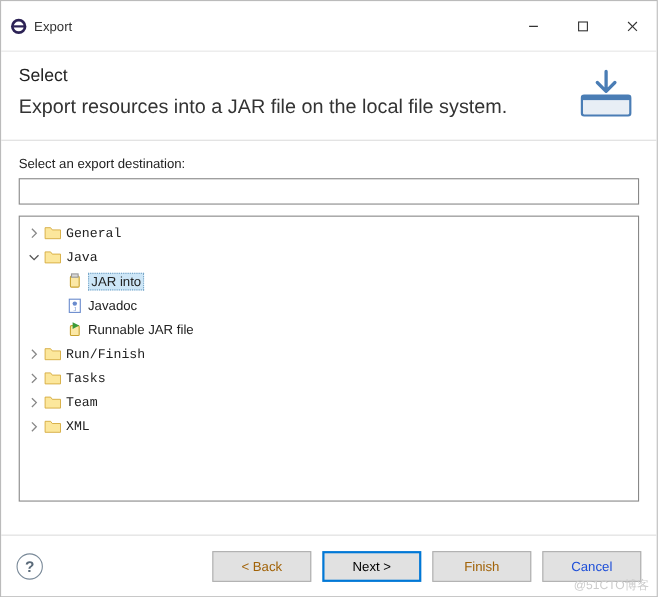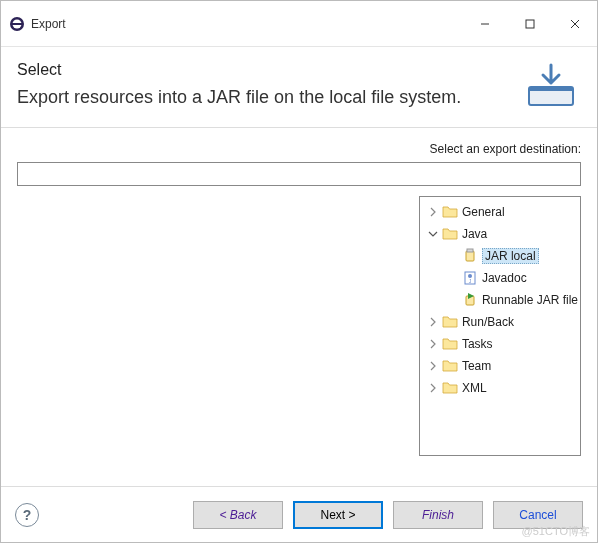--- a/index.html
+++ b/index.html
@@ -38,21 +38,20 @@
     }
     .header-text { flex: 1; }
     .header-title { font-size: 16px; color: #222; margin-bottom: 8px; }
     .header-desc { font-size: 18px; color: #333; }
     .header-icon { width: 60px; height: 50px; flex-shrink: 0; }
     .body {
       flex: 1;
       padding: 14px 16px 10px 16px;
       display: flex;
       flex-direction: column;
-      align-items: flex-end;
     }
     .label-filter { font-size: 12px; color: #222; margin-bottom: 6px; }
     .filter-input {
       width: 100%;
       height: 24px;
       border: 1px solid #888;
       padding: 2px 4px;
       font-size: 12px;
       outline: none;
     }
@@ -64,21 +63,21 @@
       padding: 4px 2px;
       overflow: auto;
     }
     .tree-row {
       display: flex;
       align-items: center;
       height: 22px;
       padding-left: 4px;
       white-space: nowrap;
     }
-    .tree-indent-1 { padding-left: 4px; }
+    .tree-indent-1 { padding-left: 4px; font-family: Liberation Mono, monospace; }
     .tree-indent-2 { padding-left: 24px; }
     .tree-toggle {
       width: 14px; height: 14px;
       display: inline-flex; align-items: center; justify-content: center;
       color: #555; font-size: 10px; margin-right: 2px;
       cursor: pointer;
     }
     .tree-icon { width: 16px; height: 16px; display: inline-block; margin-right: 4px; }
     .tree-label { font-size: 12px; color: #222; }
     .selected .tree-label {
@@ -106,21 +105,21 @@
     .footer-spacer { flex: 1; }
     .btn {
       min-width: 90px;
       height: 28px;
       background: #e1e1e1;
       border: 1px solid #adadad;
       font-size: 12px;
       color: #1d4ed8;
       padding: 0 12px;
     }
-    .btn.disabled { color: #4c1d95; font-style: italic; }
+    .btn.disabled { color: #a16207; }
     .btn.primary {
       background: #e1e1e1;
       border: 2px solid #0078d7;
       color: #000;
     }
     .watermark {
       position: absolute;
       right: 8px; bottom: 4px;
       font-size: 11px; color: #ccc;
     }
@@ -196,21 +195,21 @@
             <path d="M1 3h5l1.5 2H15v8H1z" fill="#fce79c" stroke="#d4a93a" stroke-width="0.8"></path>
           </svg></span>
         <span class="tree-label">Java</span>
       </div>
       <div class="tree-row tree-indent-2 selected">
         <span class="tree-toggle"></span>
         <span class="tree-icon"><svg viewBox="0 0 16 16">
             <rect x="4" y="3" width="8" height="10" rx="1" fill="#fbe8a6" stroke="#c9a22f"></rect>
             <rect x="5" y="1" width="6" height="3" fill="#d8d8d8" stroke="#999"></rect>
           </svg></span>
-        <span class="tree-label">JAR local</span>
+        <span class="tree-label">JAR into</span>
       </div>
       <div class="tree-row tree-indent-2">
         <span class="tree-toggle"></span>
         <span class="tree-icon"><svg viewBox="0 0 16 16">
             <rect x="3" y="2" width="10" height="12" fill="#fff" stroke="#6a8bcd"></rect>
             <circle cx="8" cy="6" r="2" fill="#6a8bcd"></circle>
             <text x="8" y="13" font-size="5" text-anchor="middle" fill="#6a8bcd">J</text>
           </svg></span>
         <span class="tree-label">Javadoc</span>
       </div>
@@ -224,21 +223,21 @@
       </div>
       <div class="tree-row tree-indent-1">
         <span class="tree-toggle">
           <svg width="10" height="10" viewBox="0 0 10 10">
             <path d="M3 1l4 4-4 4" fill="none" stroke="#888" stroke-width="1.2"></path>
           </svg>
         </span>
         <span class="tree-icon"><svg viewBox="0 0 16 16">
             <path d="M1 3h5l1.5 2H15v8H1z" fill="#fce79c" stroke="#d4a93a" stroke-width="0.8"></path>
           </svg></span>
-        <span class="tree-label">Run/Back</span>
+        <span class="tree-label">Run/Finish</span>
       </div>
       <div class="tree-row tree-indent-1">
         <span class="tree-toggle">
           <svg width="10" height="10" viewBox="0 0 10 10">
             <path d="M3 1l4 4-4 4" fill="none" stroke="#888" stroke-width="1.2"></path>
           </svg>
         </span>
         <span class="tree-icon"><svg viewBox="0 0 16 16">
             <path d="M1 3h5l1.5 2H15v8H1z" fill="#fce79c" stroke="#d4a93a" stroke-width="0.8"></path>
           </svg></span>

